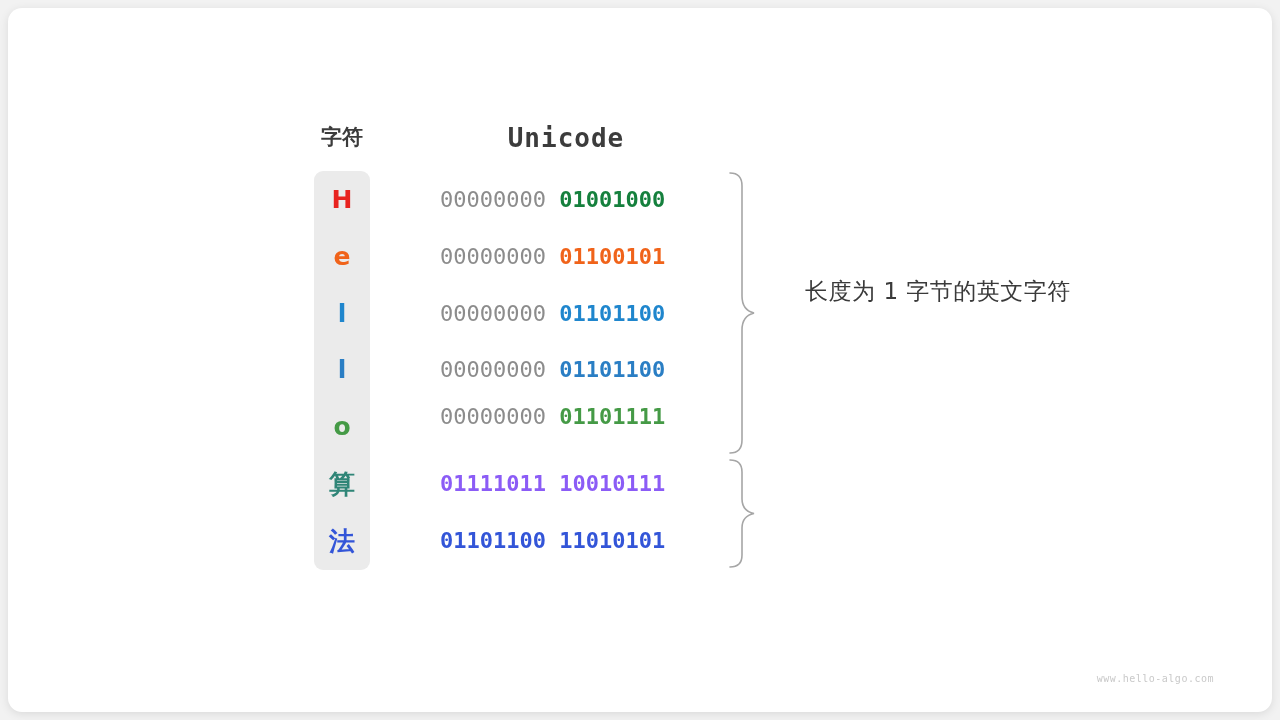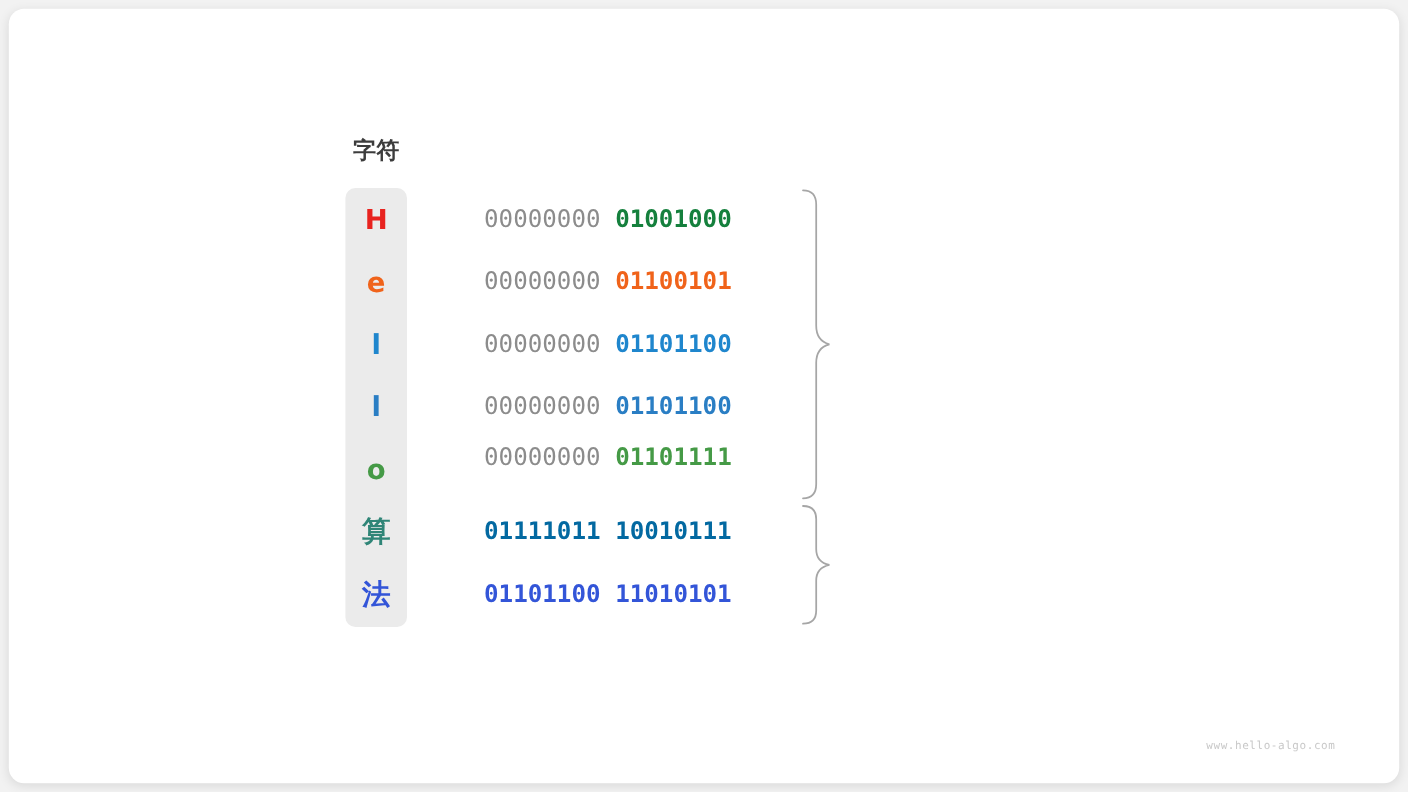--- a/index.html
+++ b/index.html
@@ -148,47 +148,49 @@
     letter-spacing: 0.5px;
   }
 </style>
 </head>
 <body>
 
 <div id="canvas">
 
   <div class="col-header" id="header-char">字符</div>
 
+  <div class="col-header" id="header-unicode">Unicode</div>
 
   <div id="char-column"></div>
 
   <div id="rows-container">
       <div class="char-cell" style="top: 178px; color: rgb(232, 35, 31);">H</div>
       <div class="bits-cell" style="top: 178px;"><span class="byte-pad">00000000 </span><span class="byte-val" style="color: #15803d;">01001000</span></div>
       <div class="char-cell" style="top: 235px; color: rgb(240, 99, 26);">e</div>
       <div class="bits-cell" style="top: 235px;"><span class="byte-pad">00000000 </span><span class="byte-val" style="color: rgb(240, 99, 26);">01100101</span></div>
       <div class="char-cell" style="top: 292px; color: rgb(31, 134, 205);">l</div>
       <div class="bits-cell" style="top: 292px;"><span class="byte-pad">00000000 </span><span class="byte-val" style="color: rgb(31, 134, 205);">01101100</span></div>
       <div class="char-cell" style="top: 348px; color: rgb(42, 126, 196);">l</div>
       <div class="bits-cell" style="top: 348px;"><span class="byte-pad">00000000 </span><span class="byte-val" style="color: rgb(42, 126, 196);">01101100</span></div>
       <div class="char-cell" style="top: 405px; color: rgb(69, 154, 70);">o</div>
       <div class="bits-cell" style="top: 395px;"><span class="byte-pad">00000000 </span><span class="byte-val" style="color: rgb(69, 154, 70);">01101111</span></div>
       <div class="char-cell cjk" style="top: 462px; color: rgb(47, 133, 119);">算</div>
-      <div class="bits-cell" style="top: 462px;"><span class="byte-pad"></span><span class="byte-val" style="color: #0369a1;">01111011 10010111</span></div>
+      <div class="bits-cell" style="top: 462px;"><span class="byte-pad"></span><span class="byte-val" style="color: #8b5cf6;">01111011 10010111</span></div>
       <div class="char-cell cjk" style="top: 519px; color: rgb(51, 85, 216);">法</div>
       <div class="bits-cell" style="top: 519px;"><span class="byte-pad"></span><span class="byte-val" style="color: rgb(51, 85, 216);">01101100 11010101</span></div>
     </div>
 
   <svg class="brace" id="brace-1" style="left:718px; top:160px;" width="32" height="290" viewBox="0 0 32 290">
     <path d="M 4 5 Q 16 5 16 18 L 16 128 Q 16 142 28 145 Q 16 148 16 162 L 16 272 Q 16 285 4 285"></path>
   </svg>
 
   <svg class="brace" id="brace-2" style="left:718px; top:448px;" width="32" height="115" viewBox="0 0 32 115">
     <path d="M 4 4 Q 16 4 16 16 L 16 43 Q 16 55 28 57.5 Q 16 60 16 72 L 16 99 Q 16 111 4 111"></path>
   </svg>
 
   <div class="annotation" id="annotation-1">
+    <span class="line1">长度为 1 字节的英文字符</span>
   </div>
 
 
   <div id="watermark">www.hello-algo.com</div>
 
 </div>
 
 </body></html>

